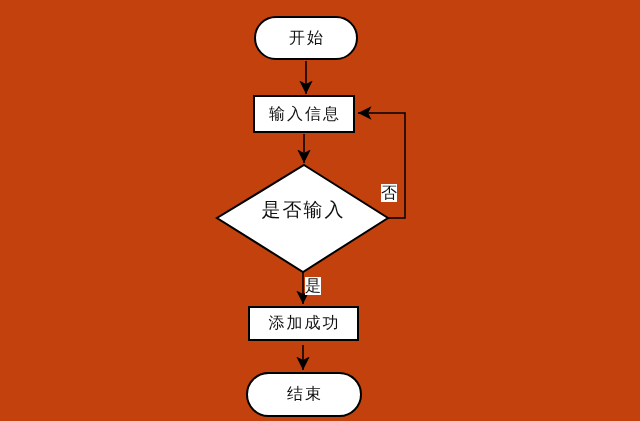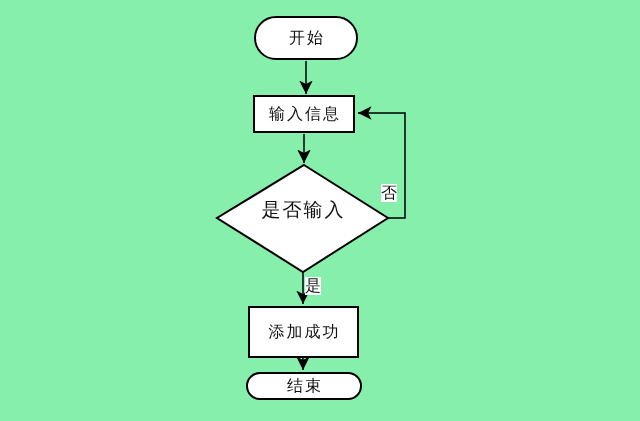--- a/index.html
+++ b/index.html
@@ -1,19 +1,19 @@
 <!DOCTYPE html>
 <html><head>
 <meta charset="utf-8">
 <style>
   html,body{margin:0;padding:0;background:#ffffff;}
   .canvas{
     position:relative;
     width:640px;height:421px;
-    background:#86efac;
+    background:#c2410c;
     font-family:"DejaVu Sans","Liberation Sans",sans-serif;
     color:#111111;
     overflow:hidden;
   }
   svg.wires{position:absolute;left:0;top:0;width:640px;height:421px;z-index:1;}
   .node{
     position:absolute;z-index:2;
     display:flex;align-items:center;justify-content:center;
     background:#ffffff;border:2px solid #000000;
     box-sizing:border-box;
@@ -28,22 +28,22 @@
     line-height:22px;
   }
   .edge-label{
     position:absolute;z-index:3;
     font-size:16px;line-height:18px;
     background:#ffffff;
   }
   
   .n-start  {left:254px;top:16px; width:104px;height:44px;}
   .n-input  {left:253px;top:95px; width:102px;height:38px;}
-  .n-success{left:248px;top:306px;width:111px;height:52px;}
-  .n-end    {left:246px;top:372px;width:116px;height:28px;}
+  .n-success{left:248px;top:306px;width:111px;height:35px;}
+  .n-end    {left:246px;top:372px;width:116px;height:45px;}
   .l-decision{left:237px;top:198px;width:131px;}
   .l-no {left:381px;top:184px;}
   .l-yes{left:305px;top:277px;}
 </style>
 </head>
 <body>
 
 <div class="canvas">
 
   <svg class="wires" viewBox="0 0 640 421">

